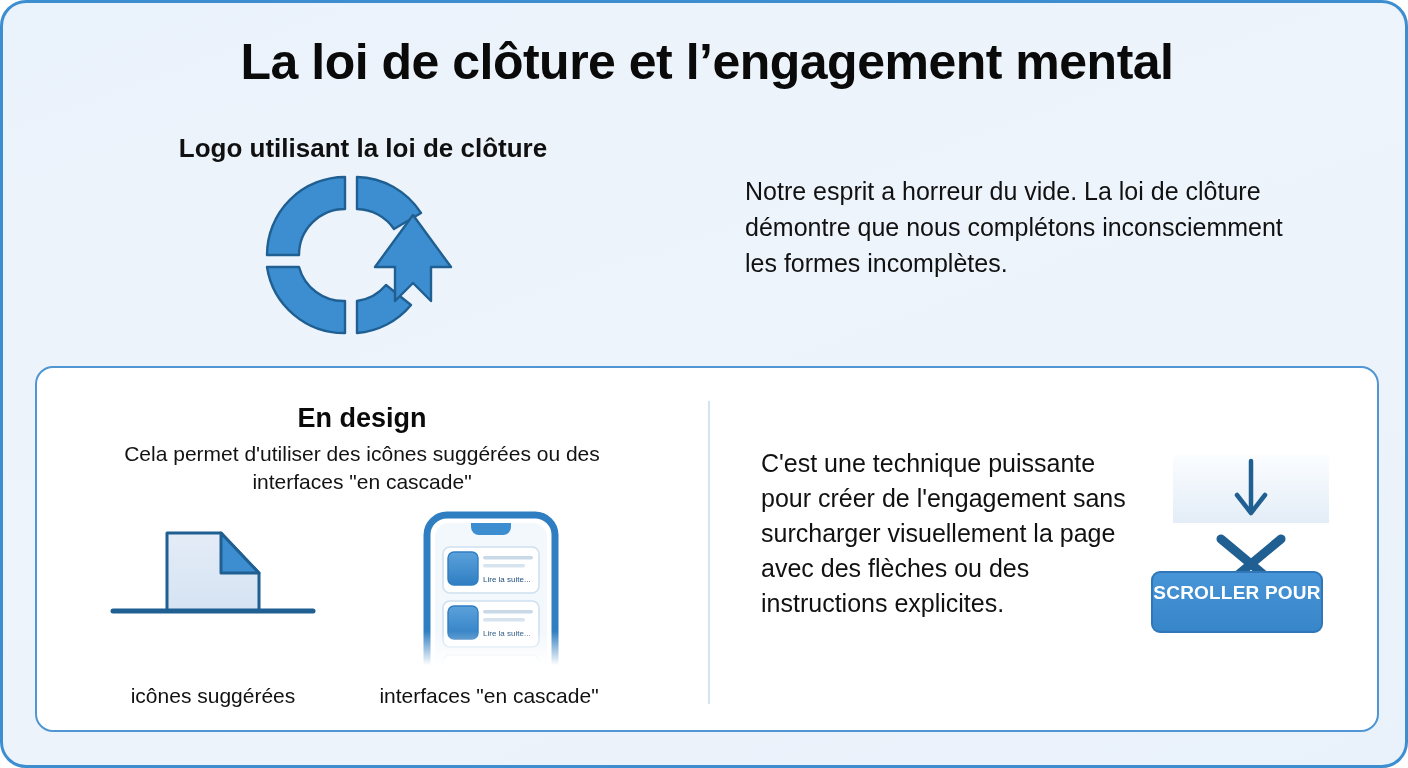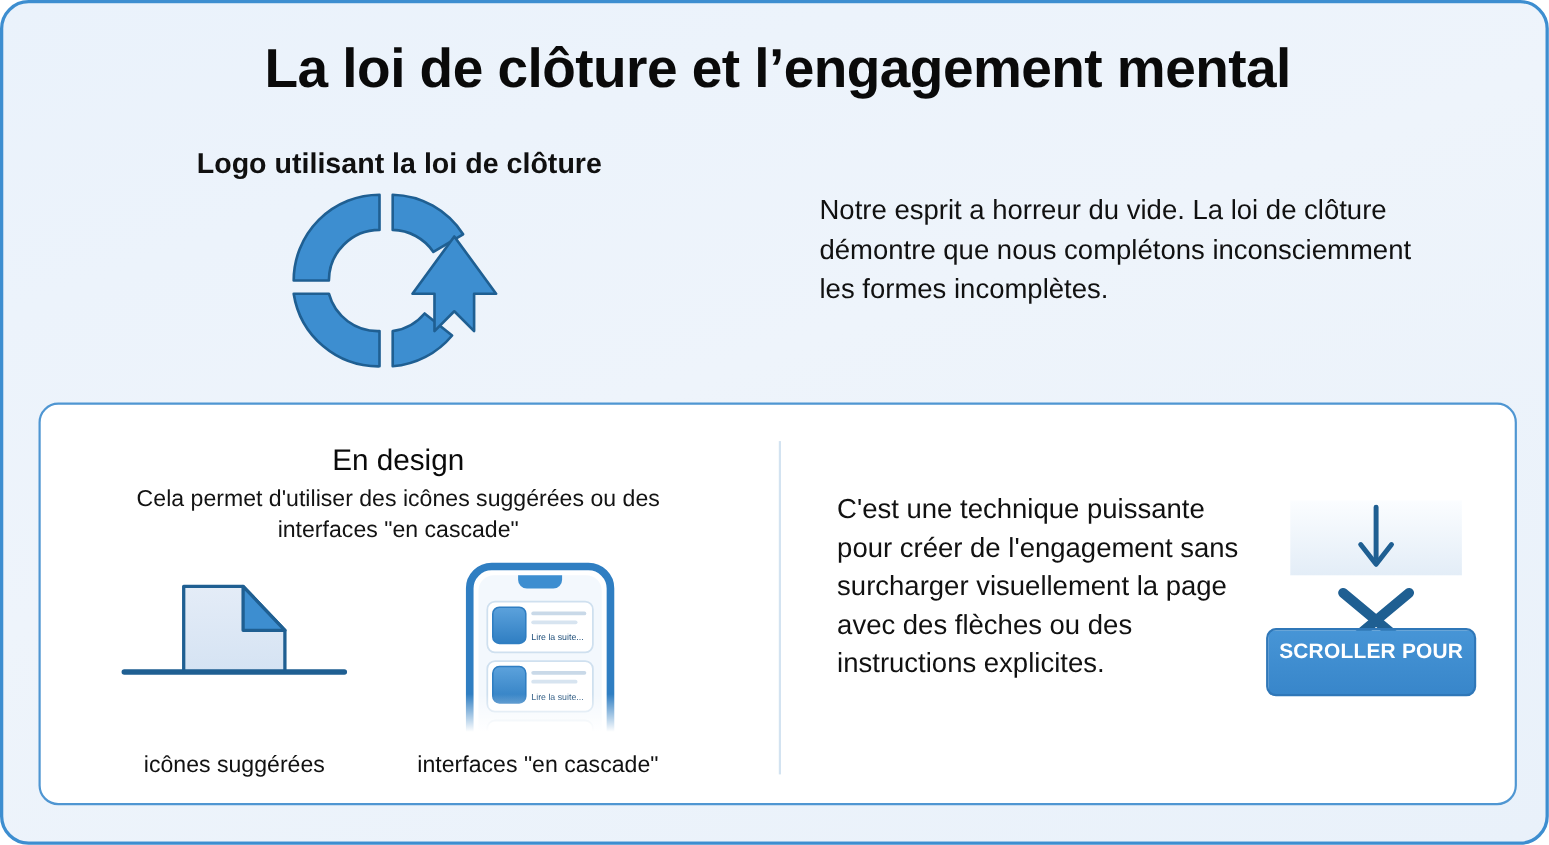--- a/index.html
+++ b/index.html
@@ -94,21 +94,21 @@
   }
 
   
   .design-heading {
     position: absolute;
     left: 100px;
     top: 400px;
     width: 518px;
     text-align: center;
     font-size: 27px;
-    font-weight: normal;
+    font-weight: bold;
     color: #0a0a0a;
   }
   .design-sub {
     position: absolute;
     left: 96px;
     top: 437px;
     width: 526px;
     text-align: center;
     font-size: 21px;
     line-height: 28px;
@@ -183,21 +183,21 @@
     left: 22px;
     top: 0;
     width: 156px;
     height: 68px;
     background: linear-gradient(to bottom, #fbfdff 0%, #e3edf7 100%);
   }
   .scroll-button {
     position: absolute;
     left: 0;
     top: 116px;
-    width: 191px;
+    width: 172px;
     height: 62px;
     box-sizing: border-box;
     background: linear-gradient(to bottom, #4795d6 0%, #3886ca 100%);
     border: 2px solid #2f77b8;
     border-radius: 9px;
     color: #ffffff;
     font-size: 19px;
     font-weight: bold;
     line-height: 23px;
     text-align: center;

